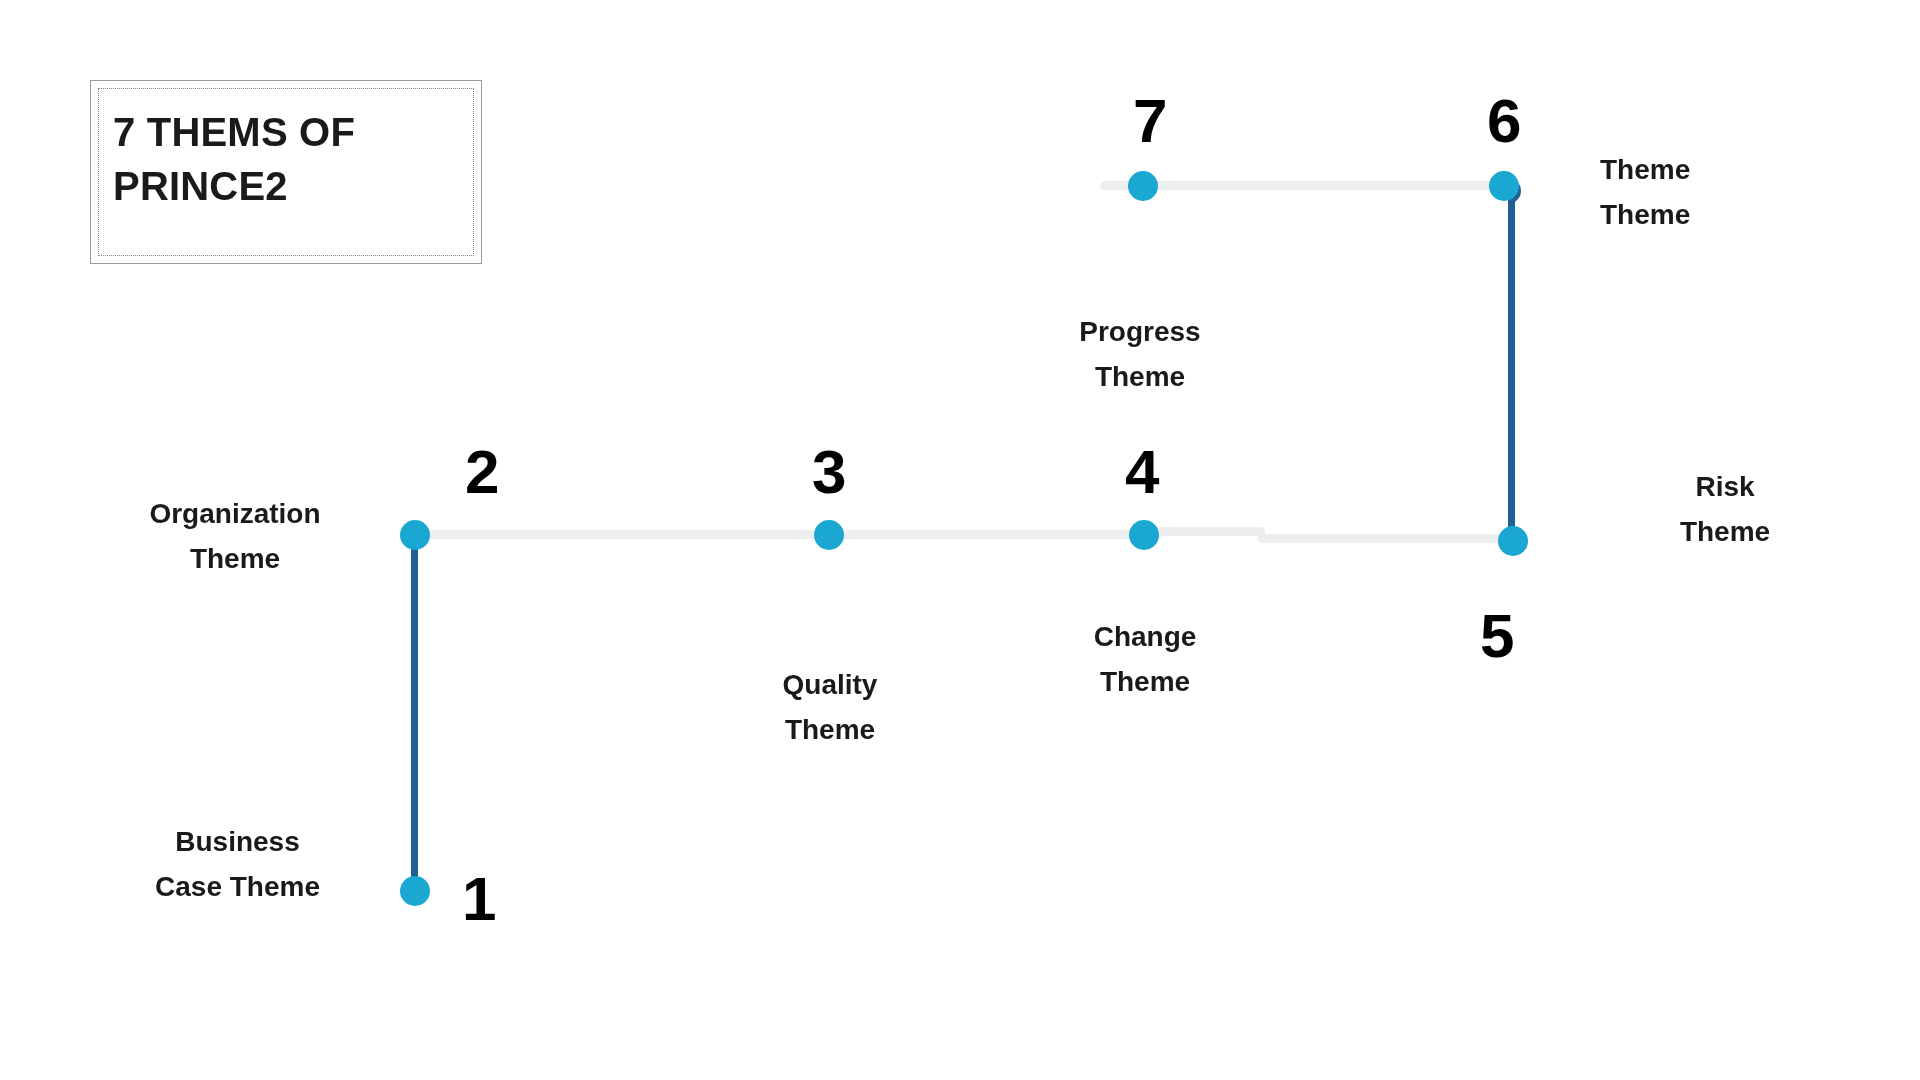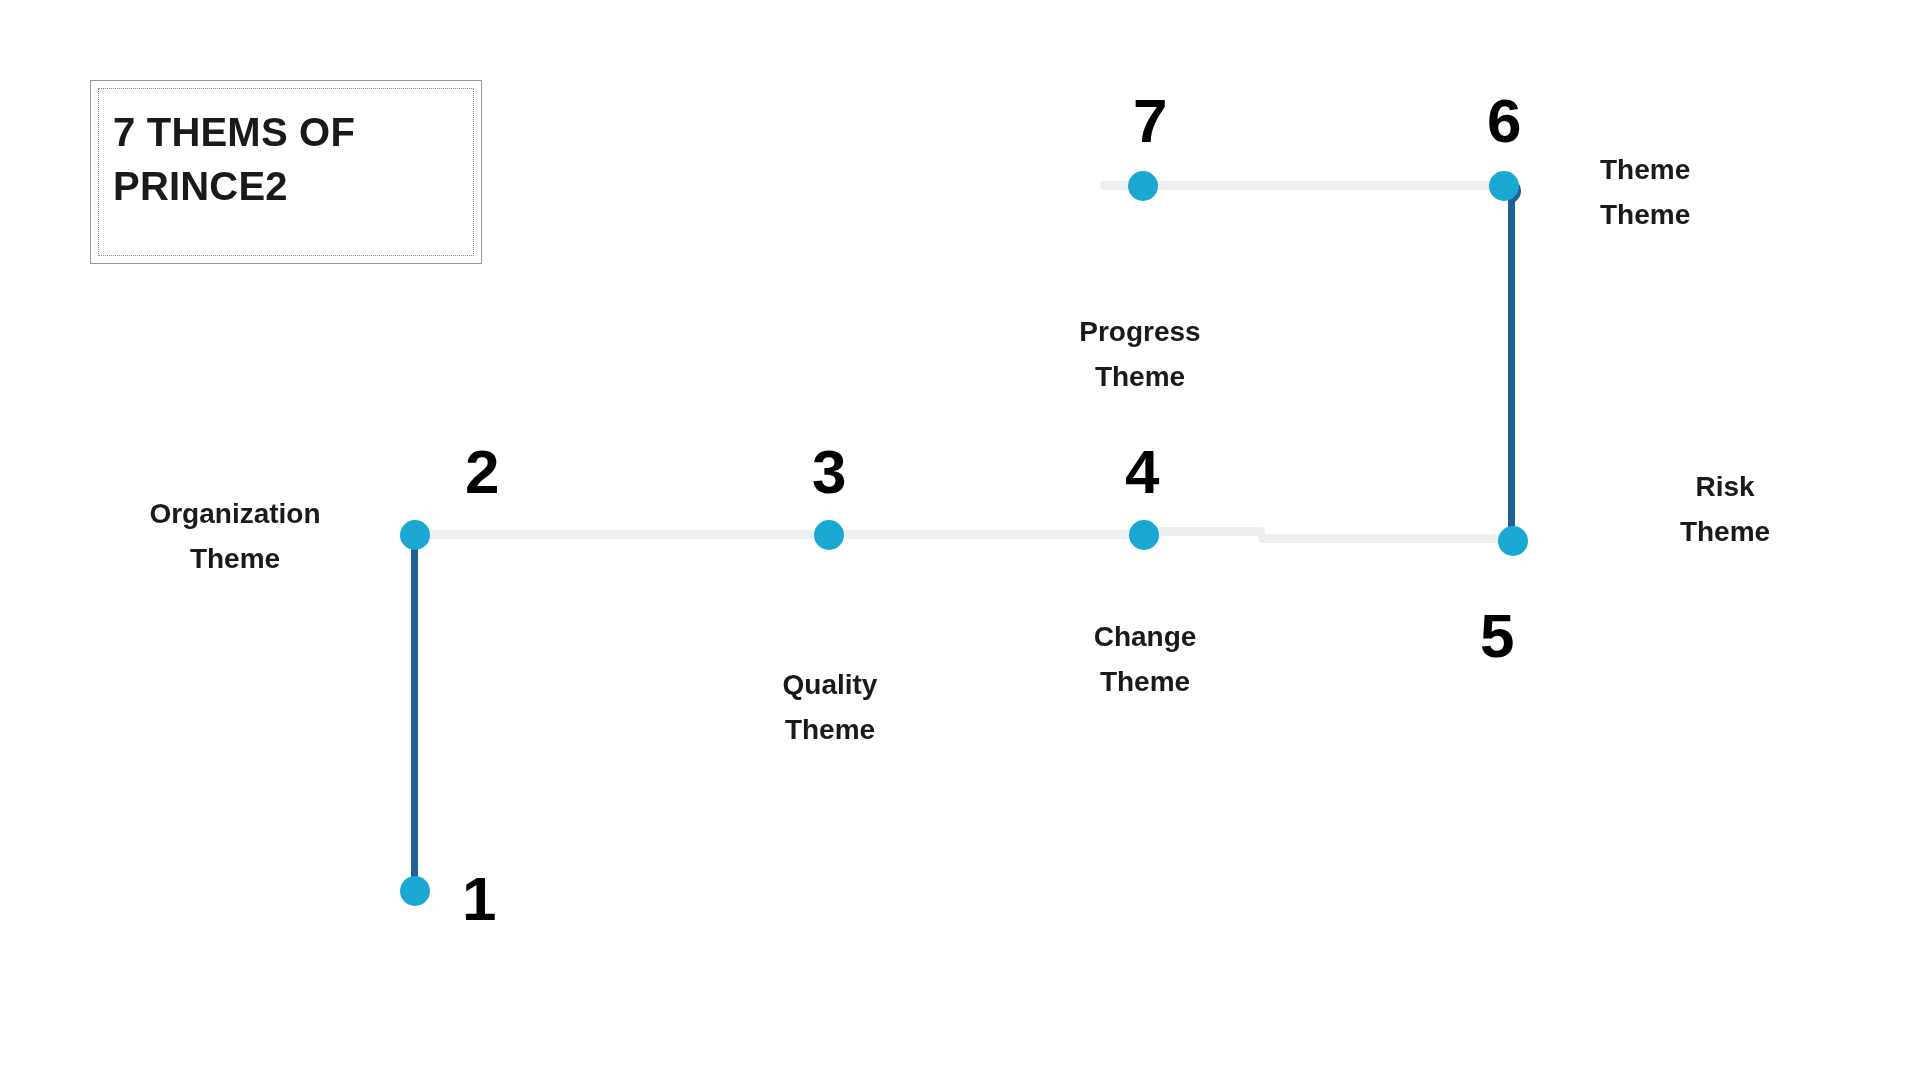--- a/index.html
+++ b/index.html
@@ -171,14 +171,18 @@
   <div class="label" style="left:710px; top:615px; width:240px;margin-top:48px;">
     <span>Quality</span><br>
     <span>Theme</span>
   </div>
 
   <div class="label" style="left:1025px; top:615px; width:240px;">
     <span>Change</span><br>
     <span>Theme</span>
   </div>
 
+  <div class="label" style="left:100px; top:820px; width:275px;">
+    <span>Business</span><br>
+    <span>Case Theme</span>
+  </div>
 
 </div>
 
 </body></html>

